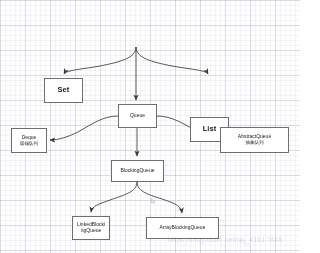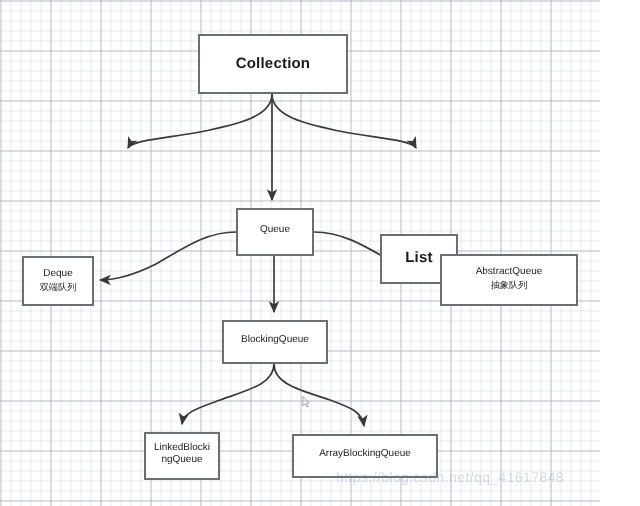--- a/index.html
+++ b/index.html
@@ -107,24 +107,24 @@
       <path d="M136,47 L136,100" marker-end="url(#ah)"></path>
       <path d="M136,47 C136,58 152,62 172,66 C188,69 206,70 208,74" marker-end="url(#ah)"></path>
       <path d="M118,116 C103,116 92,124 78,132 C68,137 58,140 50,140" marker-end="url(#ah)"></path>
       <path d="M157,116 C172,116 184,124 198,132 C207,137 212,139 217,139" marker-end="url(#ah)"></path>
       <path d="M137,128 L137,156" marker-end="url(#ah)"></path>
       <path d="M137,182 C137,192 124,195 110,200 C99,204 92,206 91,212" marker-end="url(#ah)"></path>
       <path d="M137,182 C137,192 150,195 165,200 C176,204 181,206 182,213" marker-end="url(#ah)"></path>
     </g>
   </svg>
 
-  <div class="node" id="n-collection">
-    <span class="l1 t-big">Collection</span>
+
+  <div class="node" id="n-set">
+    <span class="l1 t-big">Set</span>
   </div>
-
 
   <div class="node" id="n-list">
     <span class="l1 t-big">List</span>
   </div>
 
   <div class="node" id="n-queue">
     <span class="l1 t-small">Queue</span>
   </div>
 
   <div class="node" id="n-deque">

